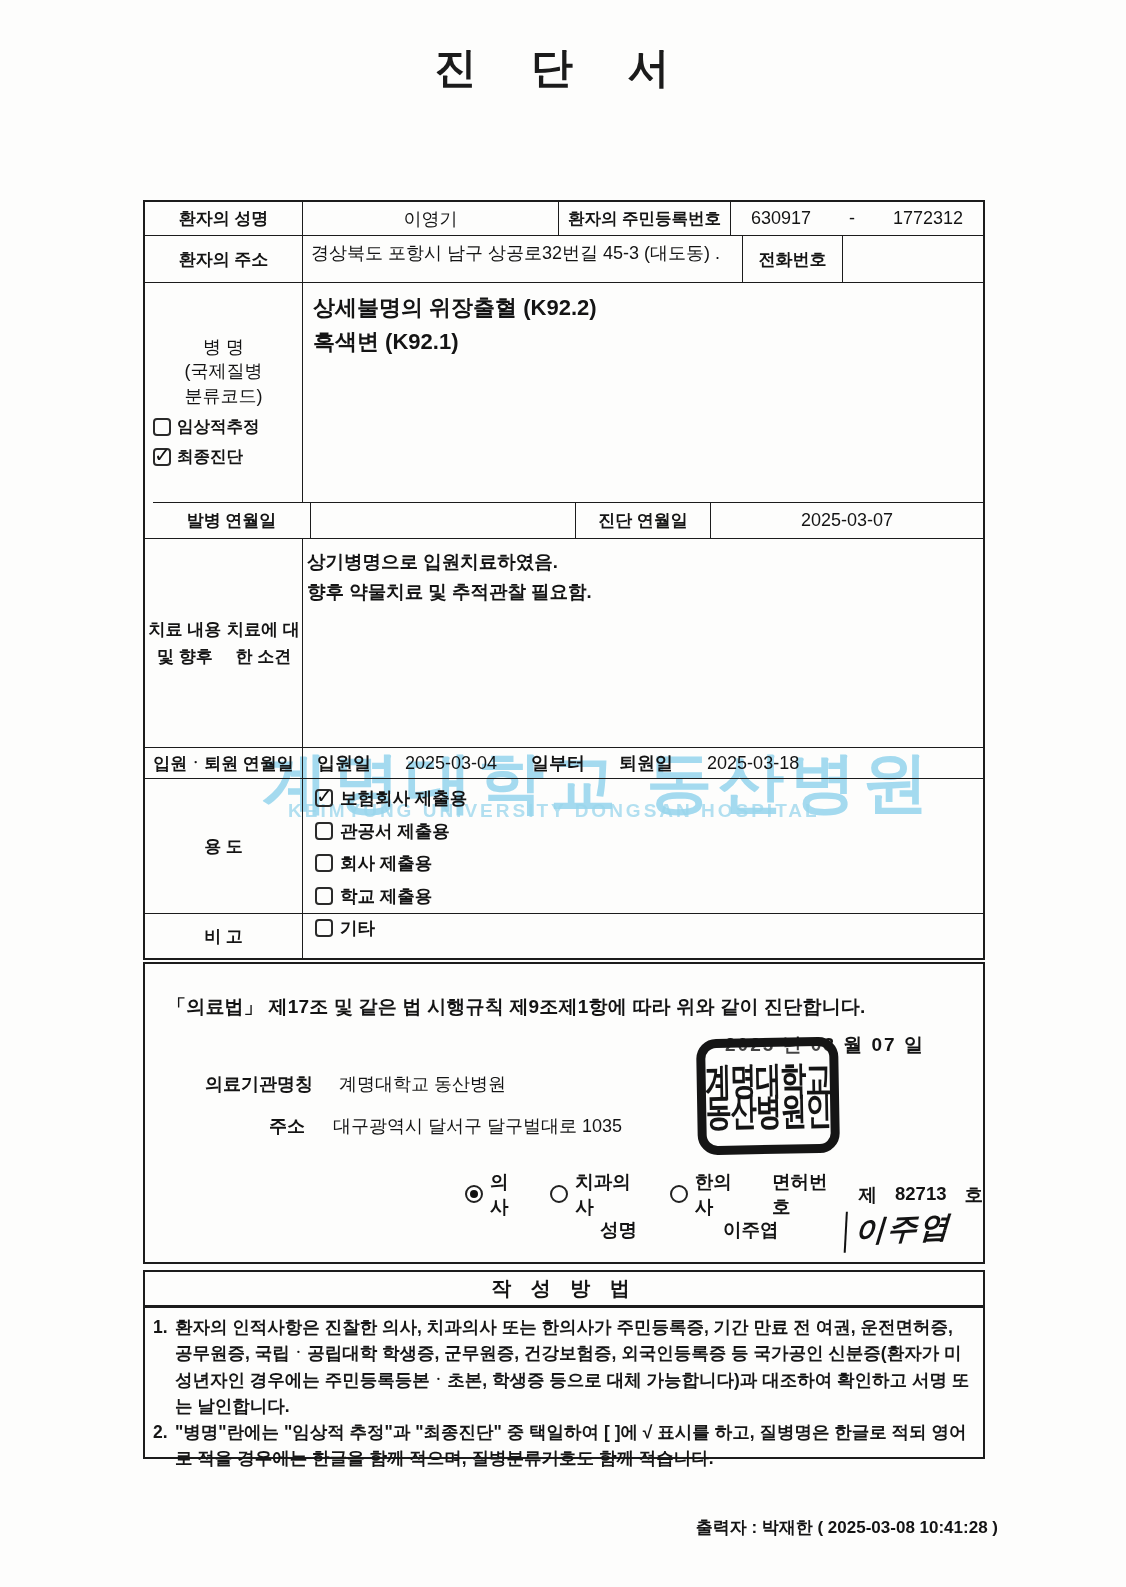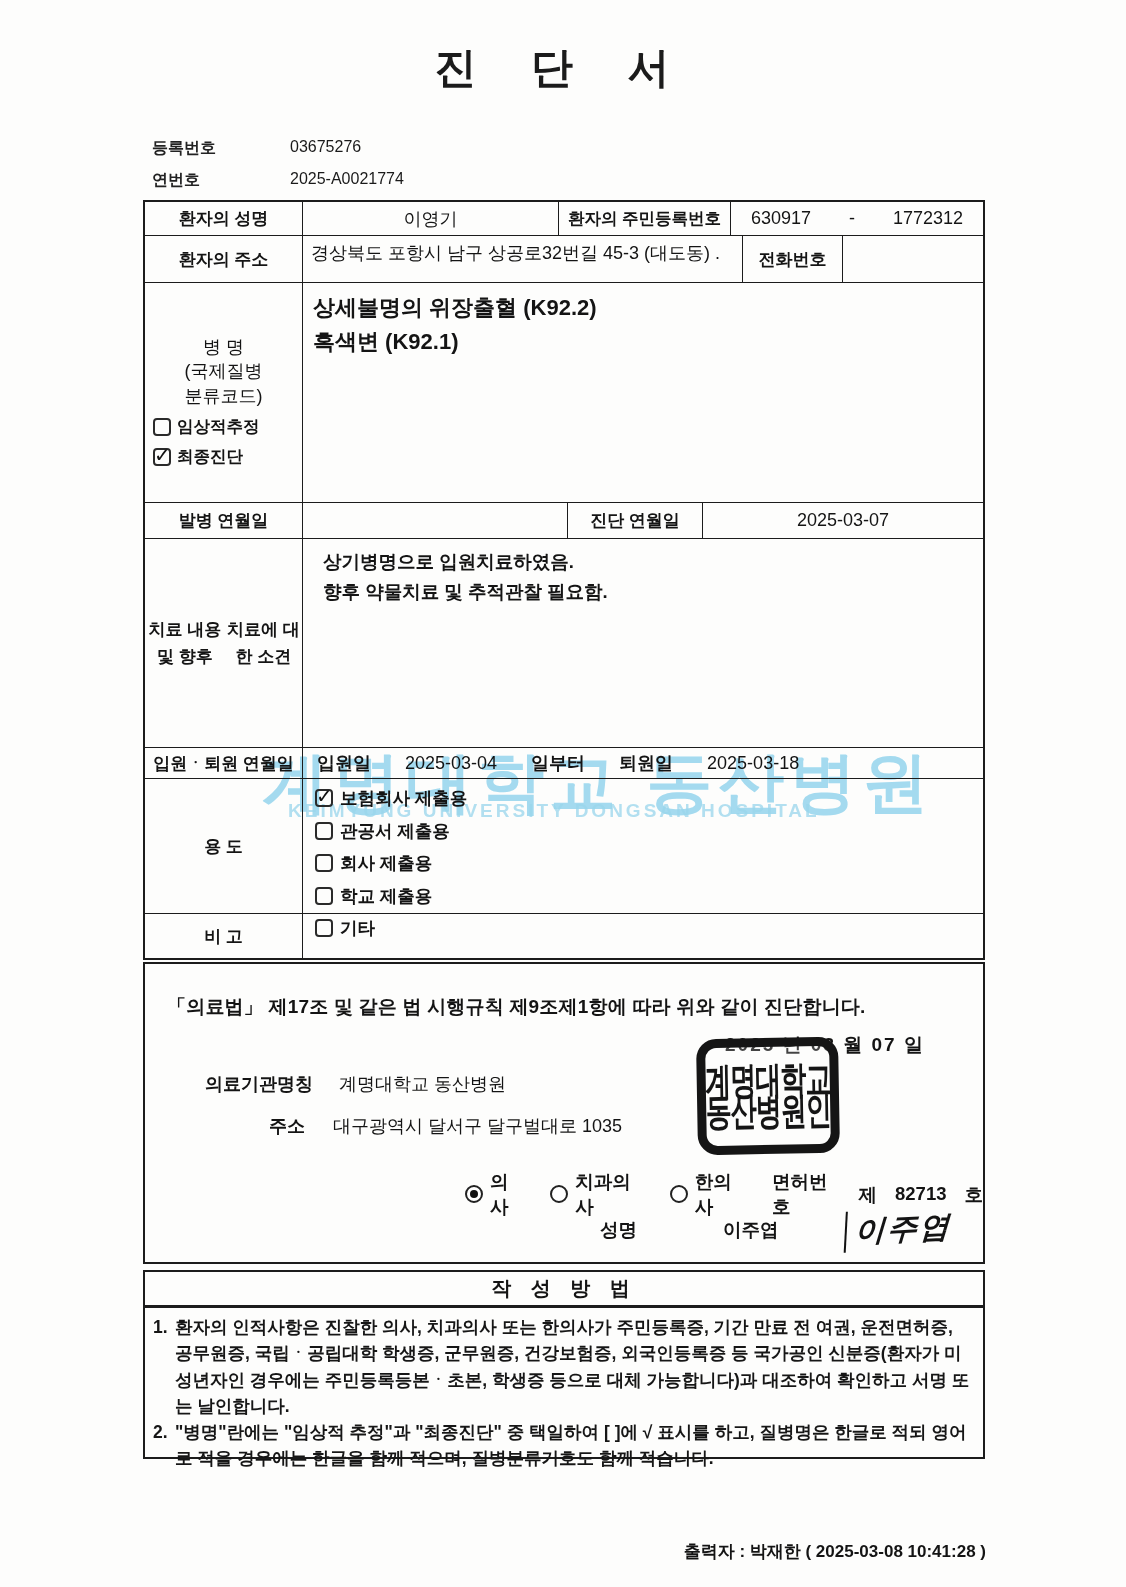--- a/index.html
+++ b/index.html
@@ -56,28 +56,28 @@
   .r2 .tel-lab  { width:100px; }
   .r2 .tel-val  { flex:1; }
   
   .r3 { height:220px; }
   .r3 .diag-lab { display:flex; flex-direction:column; align-items:center; padding-top:52px; }
   .diag-lab .big { font-weight:normal; font-size:18px; line-height:1.35; }
   .diag-chk { display:flex; align-items:center; gap:6px; font-size:16.5px; font-weight:600; margin-top:8px; align-self:flex-start; margin-left:8px; }
   .r3 .dis-val { flex:1; flex-direction:column; align-items:flex-start; padding:8px 10px; justify-content:flex-start; }
   .dis-line { font-size:22px; font-weight:600; line-height:1.55; }
   
-  .r4 { height:36px; }
+  .r4 { height:36px;margin-left:8px; }
   .r4 .empty-val { width:265px; }
   .r4 .ddate-lab { width:135px; }
   .r4 .ddate-val { flex:1; justify-content:center; }
   
   .r5 { height:209px; }
   .r5 .treat-lab { line-height:1.6; }
-  .r5 .treat-val { flex:1; flex-direction:column; align-items:flex-start; padding:8px 20px; justify-content:flex-start; }
+  .r5 .treat-val { flex:1; flex-direction:column; align-items:flex-start; padding:8px 4px; justify-content:flex-start; }
   .treat-line { font-size:18.5px; font-weight:600; line-height:1.6; }
   
   .r6 { height:31px; }
   .r6 .hosp-val { flex:1; gap:0; padding-left:14px; font-size:18px; }
   .hosp-val .hl { font-weight:bold; }
   .hosp-val span { margin-right:34px; }
   
   .r7 { height:135px; }
   .r7 .use-val { flex:1; flex-direction:column; align-items:flex-start; justify-content:flex-start; padding:7px 12px; gap:8.5px; }
   .opt { display:flex; align-items:center; gap:7px; font-size:17.5px; font-weight:600; }
@@ -145,43 +145,33 @@
   }
   .howto-body {
     position:absolute; left:143px; top:1307px; width:842px; height:152px; z-index:1;
     border:2px solid #1c1c1c; border-top:1.5px solid #1c1c1c;
     padding:6px 10px 0 8px;
   }
   .howto-item { display:flex; font-size:17.5px; font-weight:600; line-height:1.5; color:#161616; }
   .howto-item .no { flex:none; width:22px; }
   
   .print-info {
-    position:absolute; right:140px; top:1516px; font-size:17px; font-weight:bold;margin-top:24px;
+    position:absolute; right:128px; top:1516px; font-size:17px; font-weight:bold;
   }
 </style>
 </head>
 <body>
 
 <div class="page">
 
   <div class="watermark wm1">계명대학교 동산병원</div>
   <div class="watermark wm2">KEIMYUNG UNIVERSITY DONGSAN HOSPITAL</div>
 
   <div class="doc-title">진 단 서</div>
 
-  <div class="meta">
-    <div class="meta-row">
-      <span class="meta-label">등록번호</span>
-      <span class="meta-value">03675276</span>
-    </div>
-    <div class="meta-row">
-      <span class="meta-label">연번호</span>
-      <span class="meta-value">2025-A0021774</span>
-    </div>
-  </div>
 
   <div class="cert-table">
 
     <div class="t-row r1">
       <div class="cell lab w-label">환자의 성명</div>
       <div class="cell val name-val">이영기</div>
       <div class="cell lab rrn-lab">환자의 주민등록번호</div>
       <div class="cell val rrn-val">
         <span>630917</span>
         <span>-</span>

